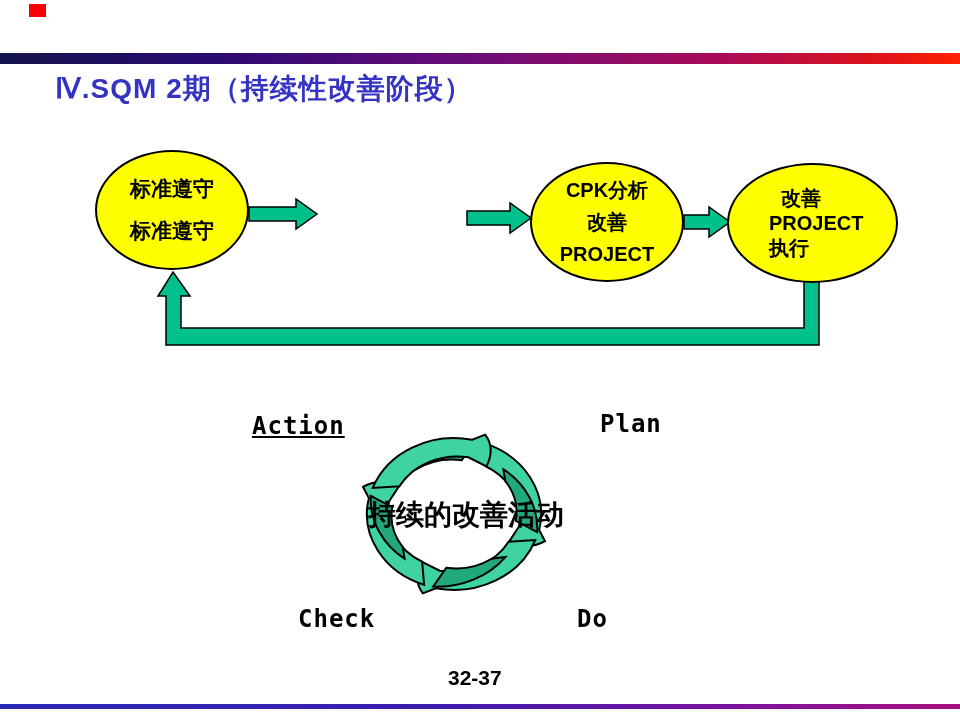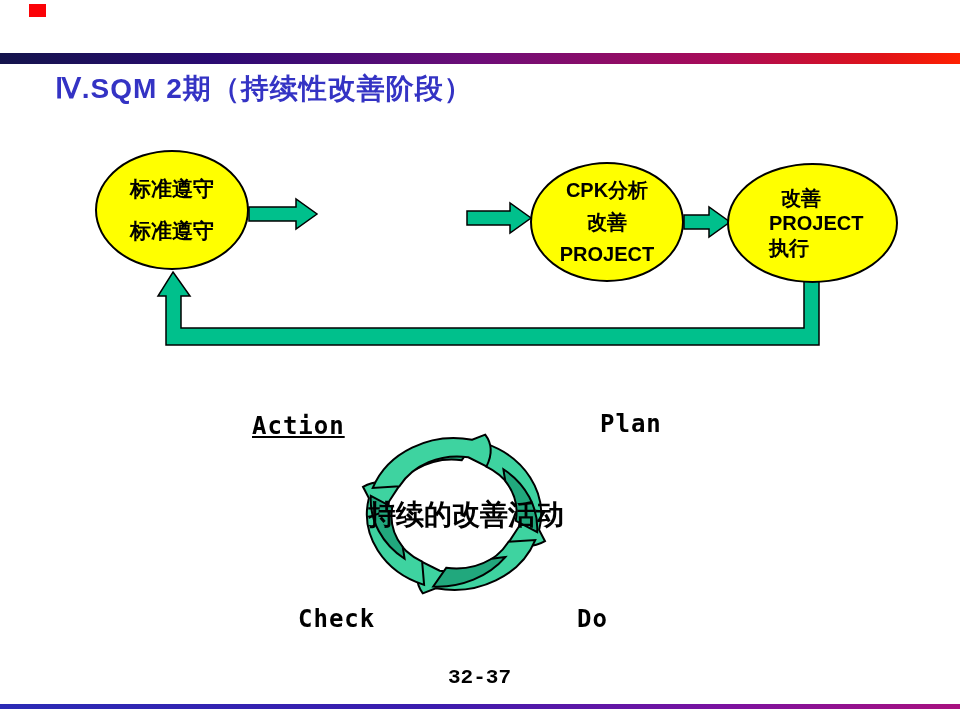--- a/index.html
+++ b/index.html
@@ -40,21 +40,21 @@
   .cyc-light{fill:var(--cycle-light-green,#3ed3a0);stroke:#000;stroke-width:2;vector-effect:non-scaling-stroke;}
   .cyc-label{font-family:"DejaVu Sans Mono", monospace;font-weight:bold;font-size:24px;
     letter-spacing:1px;color:#000;white-space:nowrap;}
   .lbl-action{left:252px;top:412px;text-decoration:underline;}
   .lbl-plan{left:600px;top:410px;text-align:center;}
   .lbl-check{left:298px;top:605px;}
   .lbl-do{left:577px;top:605px;}
   .cycle-center{left:360px;top:496px;width:212px;text-align:center;
     font-size:28px;font-weight:bold;color:#000;white-space:nowrap;}
   
-  .page-num{left:448px;top:666px;font-family:Liberation Mono, monospace;
+  .page-num{left:448px;top:666px;font-family:Liberation Sans, sans-serif;
     font-weight:bold;font-size:21px;color:#000;}
 </style>
 </head>
 <body>
 
 <div class="slide">
 
   <div class="abs red-block"></div>
   <div class="abs top-bar"></div>
 

